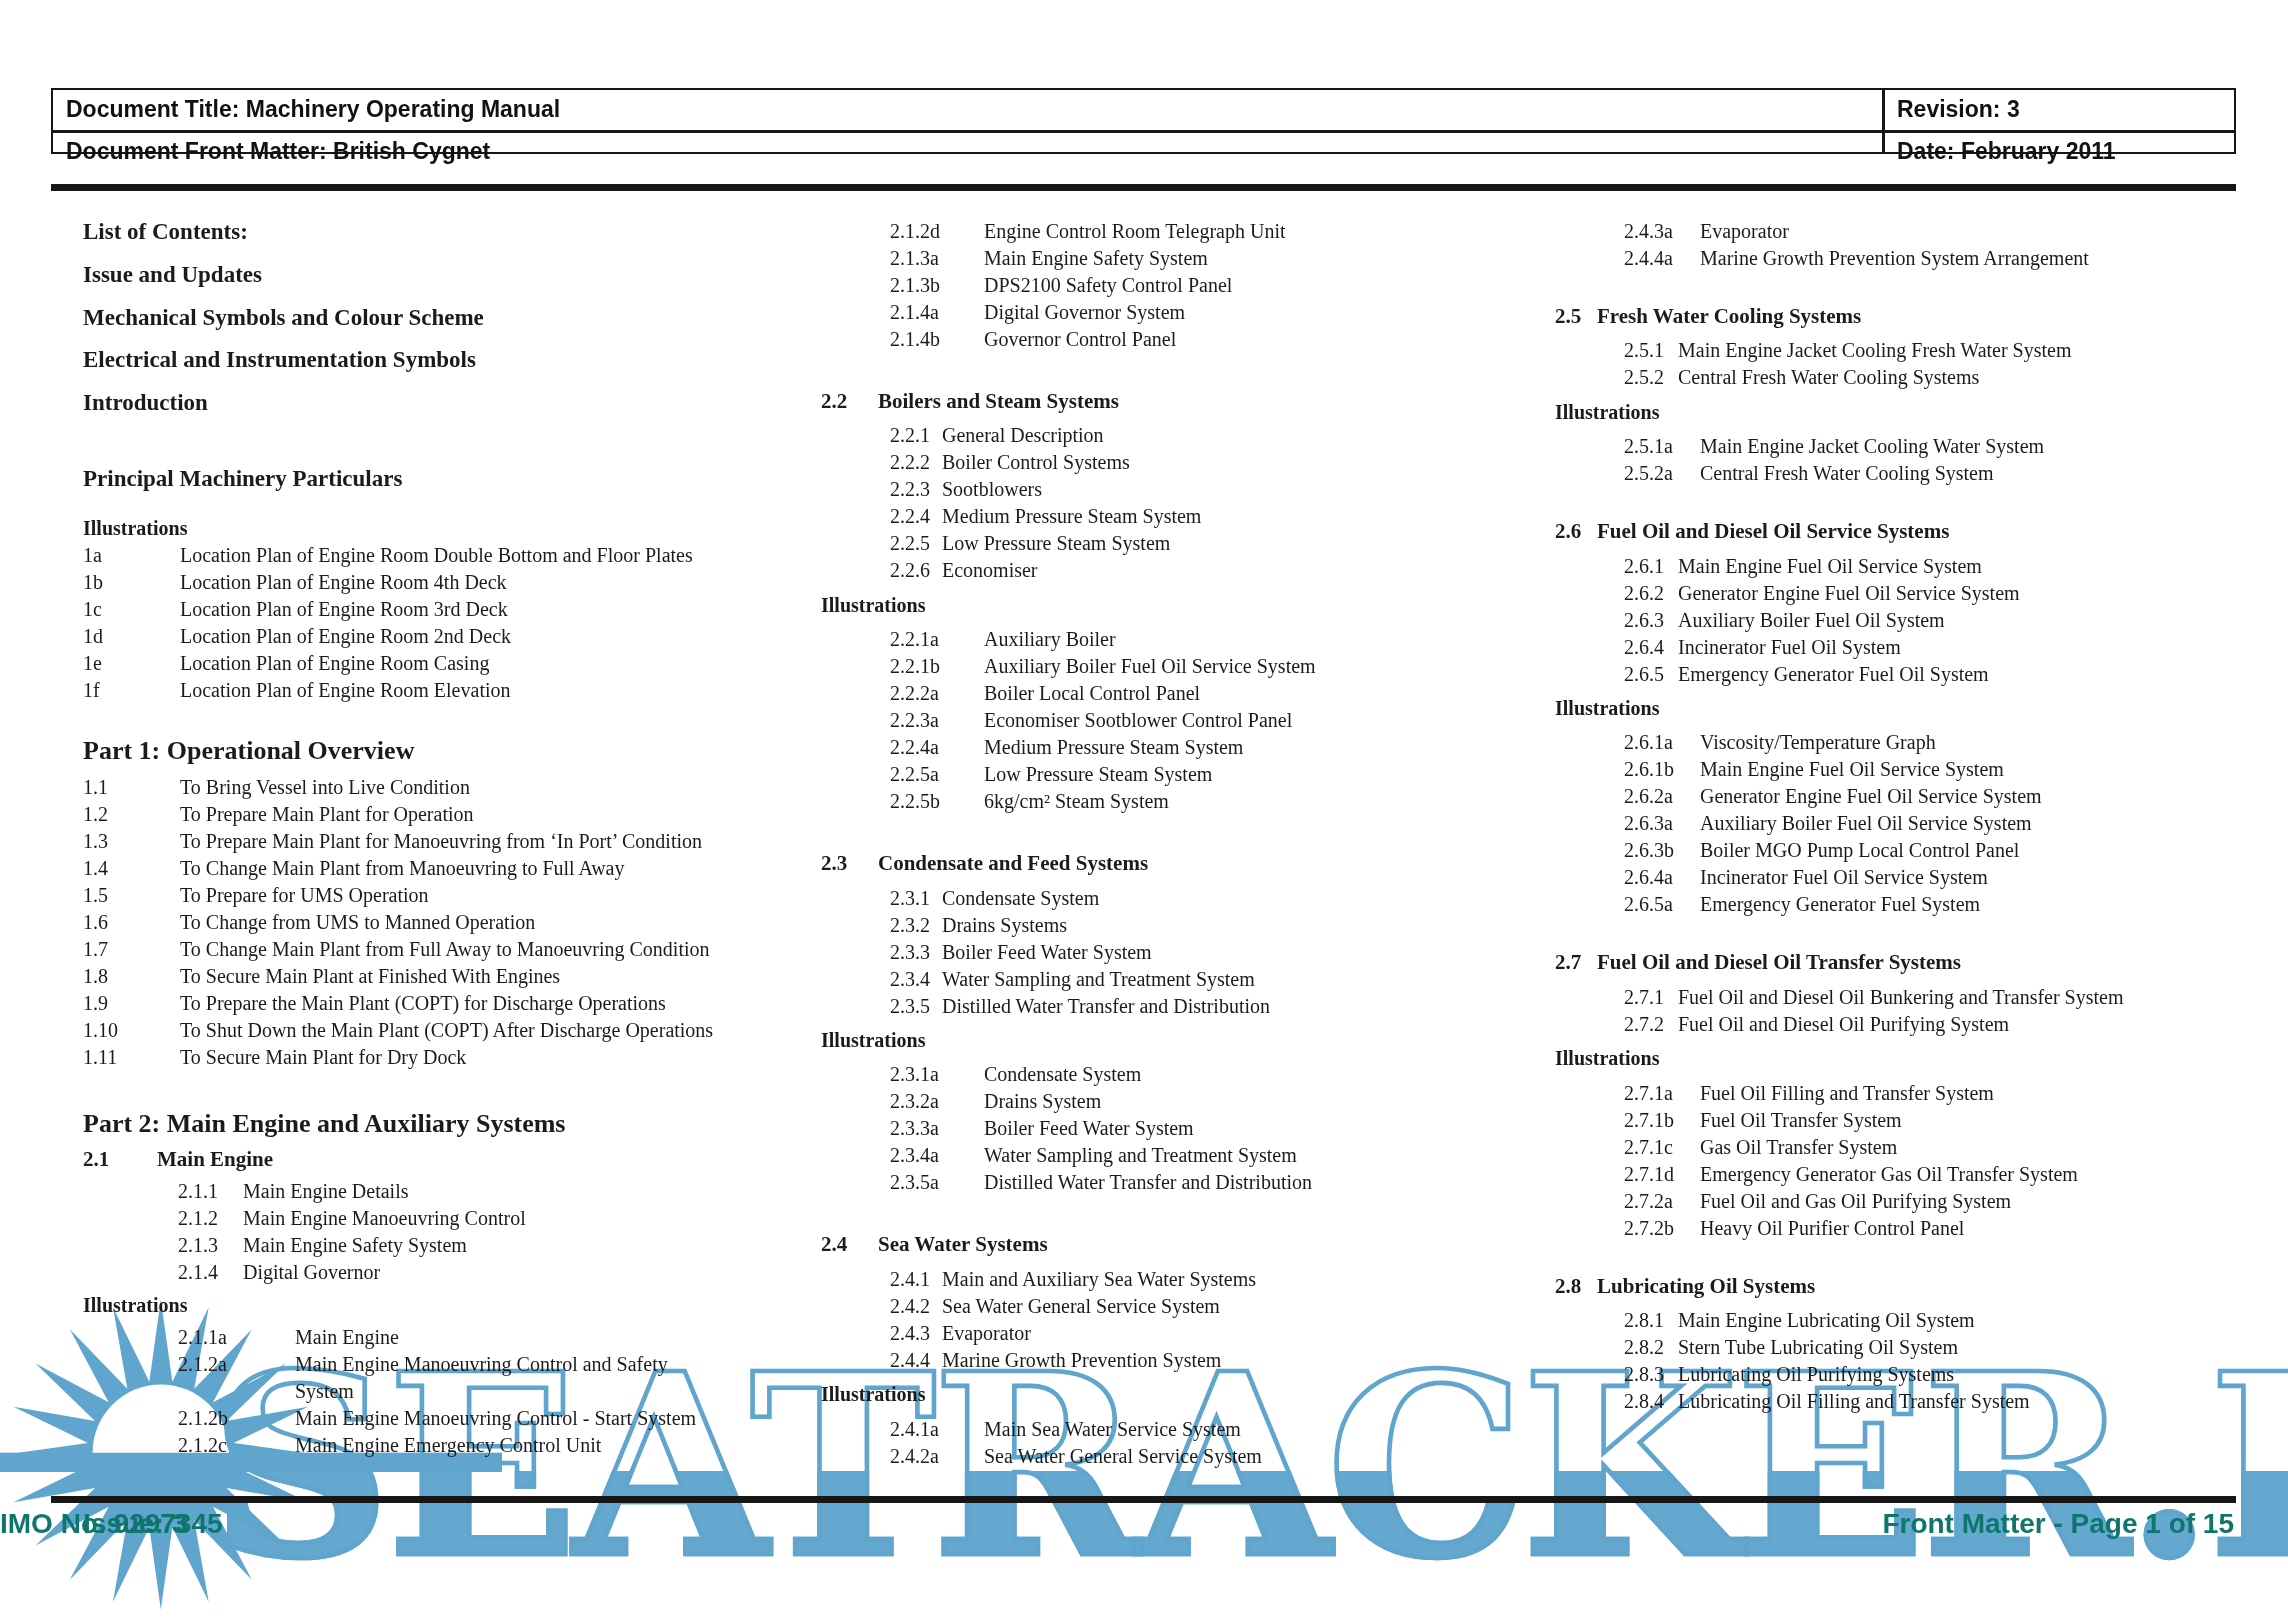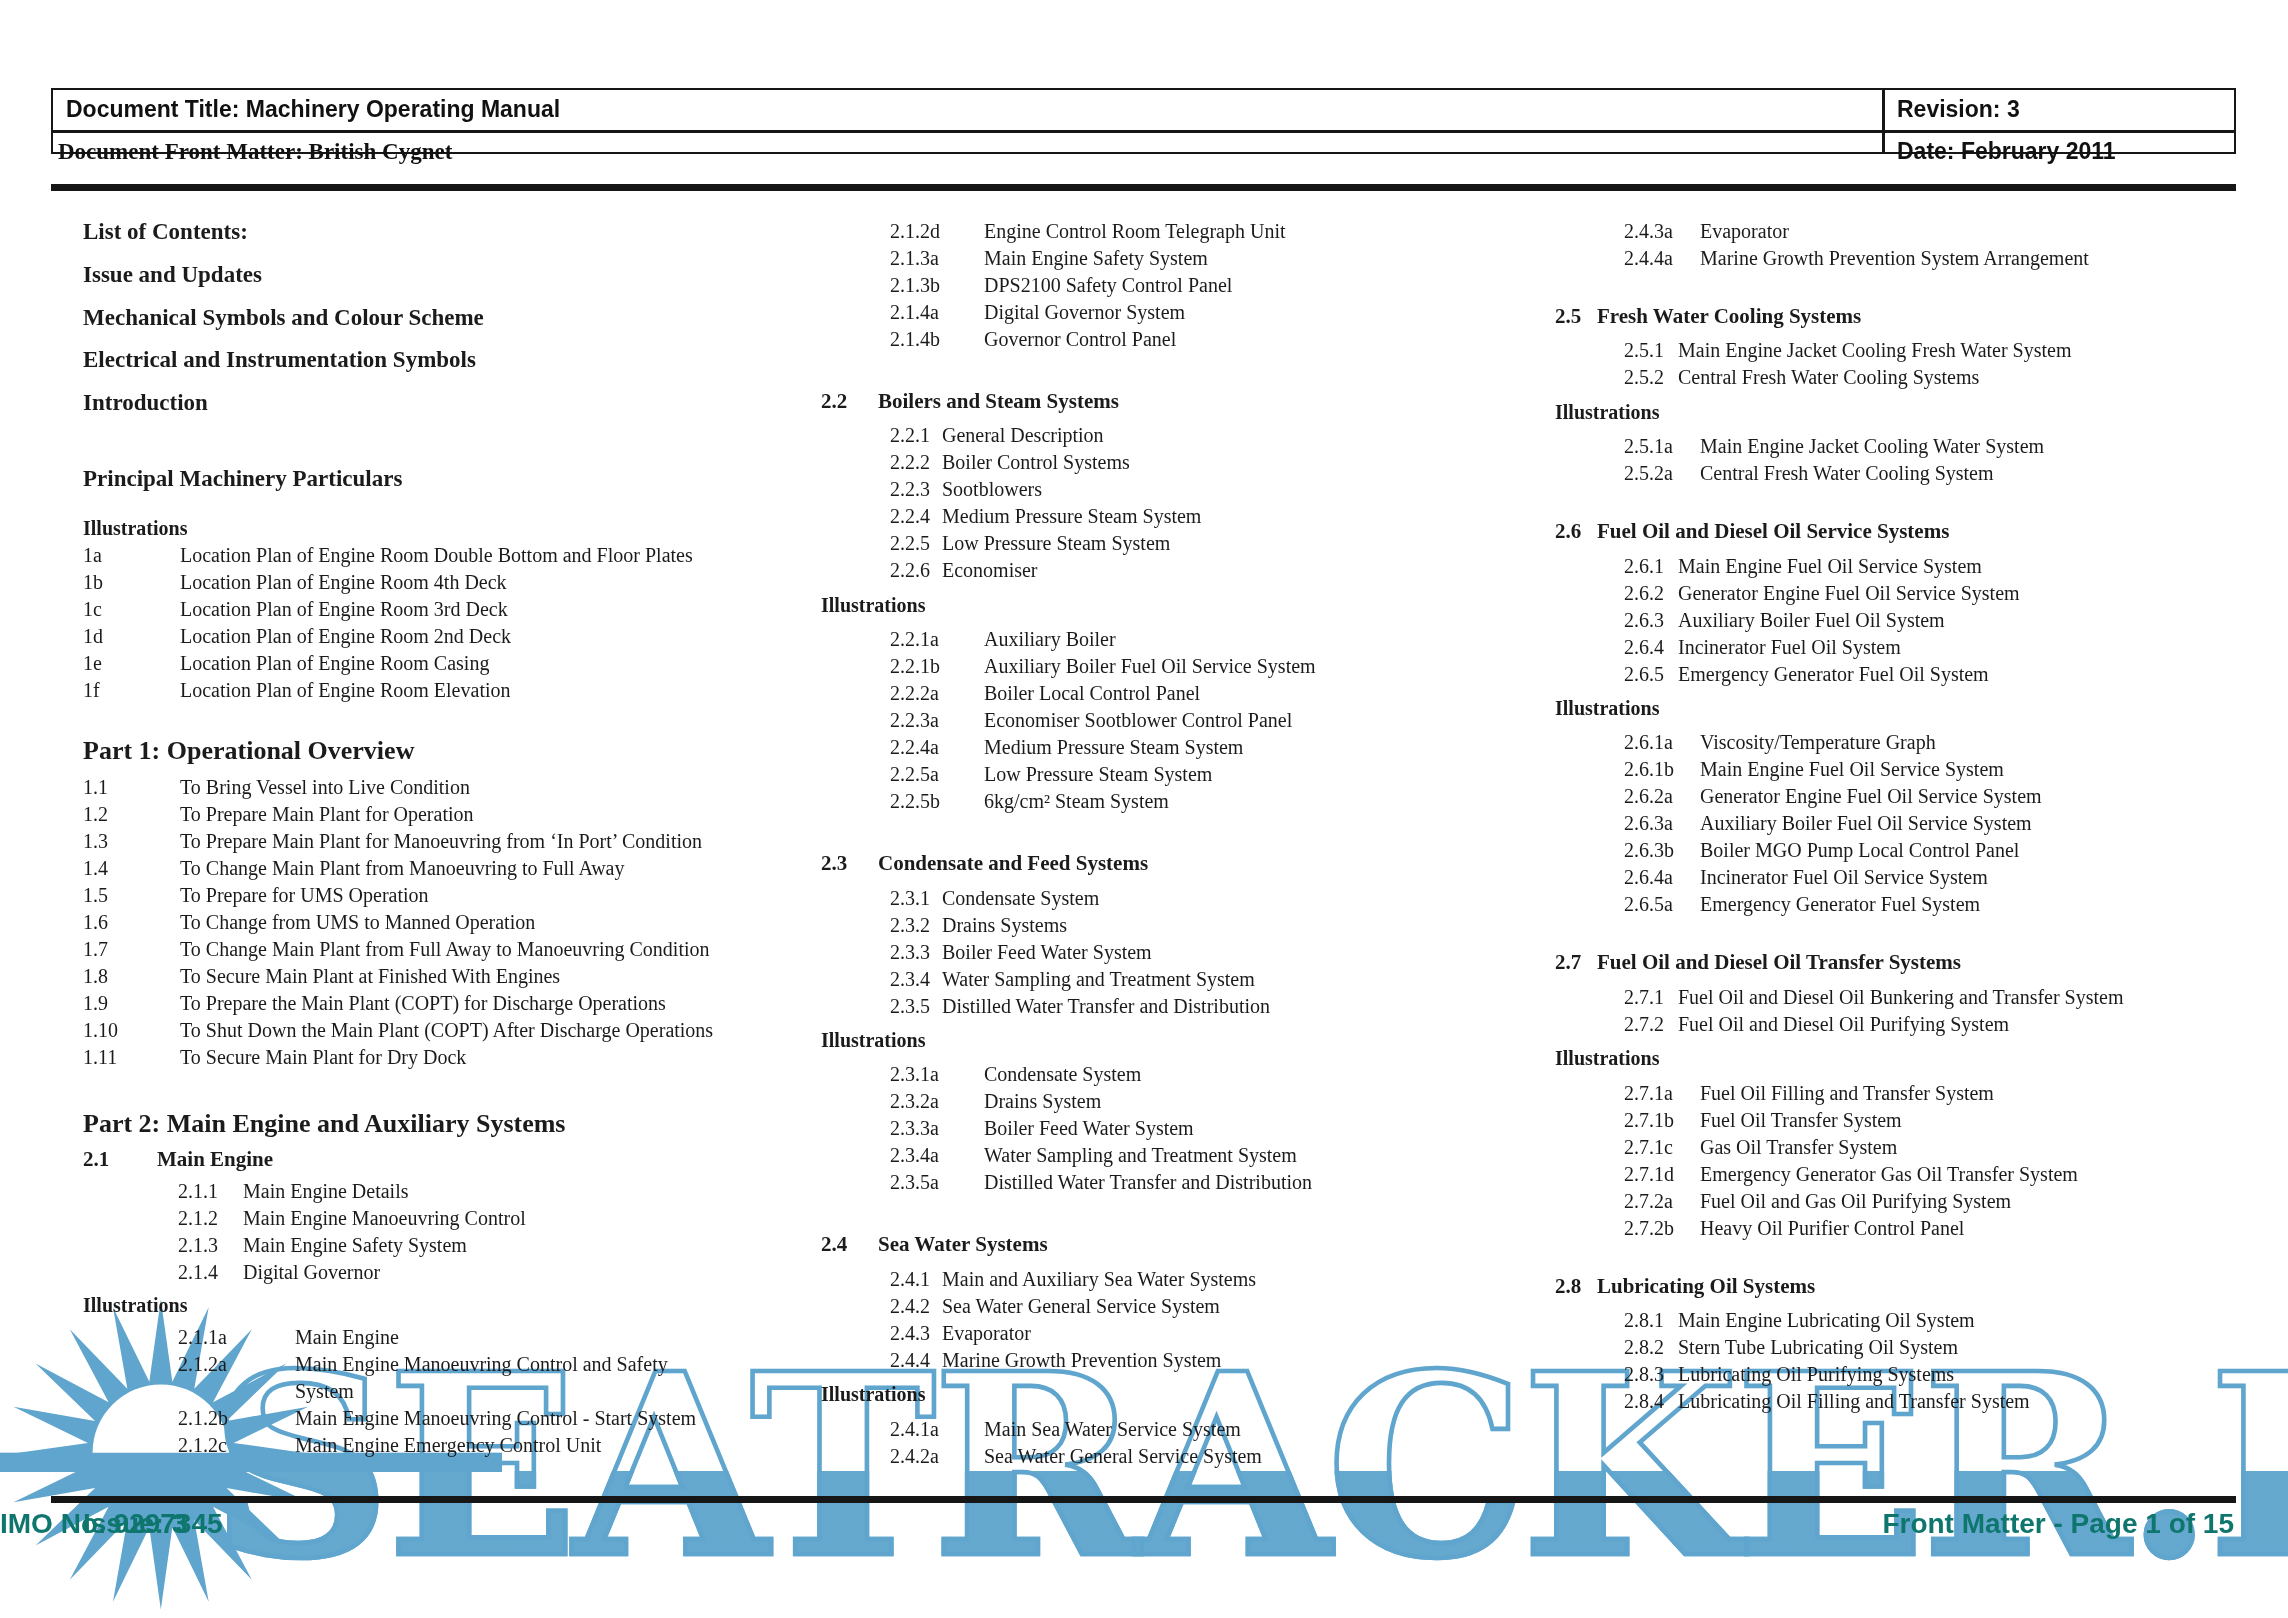--- a/index.html
+++ b/index.html
@@ -13,21 +13,21 @@
              letter-spacing:-4.6px;color:transparent;-webkit-text-stroke:4.6px #5fa5cd;
              background:linear-gradient(to bottom, rgba(255,255,255,0) 0 52%, rgba(95,165,205,.96) 52% 100%);
              -webkit-background-clip:text;background-clip:text;}
   
   .fg{position:absolute;inset:0;z-index:2;}
   .header-box{position:absolute;left:51px;top:88px;width:2185px;height:66px;border:2.8px solid #161616;box-sizing:border-box;}
   .hdr-vline{position:absolute;left:1829px;top:0;width:2.8px;height:100%;background:#161616;}
   .hdr-hline{position:absolute;left:0;top:40px;width:100%;height:2.8px;background:#161616;}
   .hc{position:absolute;display:flex;align-items:center;height:39px;
       font-family:"Liberation Sans",sans-serif;font-weight:700;font-size:23px;color:#111;}
-  .hc.tl{left:13px;top:0;} .hc.bl{left:5px;top:42px;font-family:Liberation Serif, serif;}
+  .hc.tl{left:13px;top:0;} .hc.bl{left:13px;top:42px;}
   .hc.tr{left:1844px;top:0;} .hc.br{left:1844px;top:42px;}
   .rule{position:absolute;left:51px;width:2185px;height:7.4px;background:#161616;}
   .rule.top{top:184px;} .rule.bottom{top:1496px;}
   .footer-text{position:absolute;top:1508px;font-family:"Liberation Sans",sans-serif;
                font-weight:700;font-size:28px;color:#0f766e;}
   .footer-text.left{left:83px;} .footer-text.right{right:55px;}
   .footer-text.center{left:0;width:100%;text-align:left;}
   
   .col{position:absolute;top:218px;font-size:20px;line-height:27px;}
   #col1{left:83px;width:701px;--ind:95px;--snum:65px;--inum:117px;--secw:74px;}

